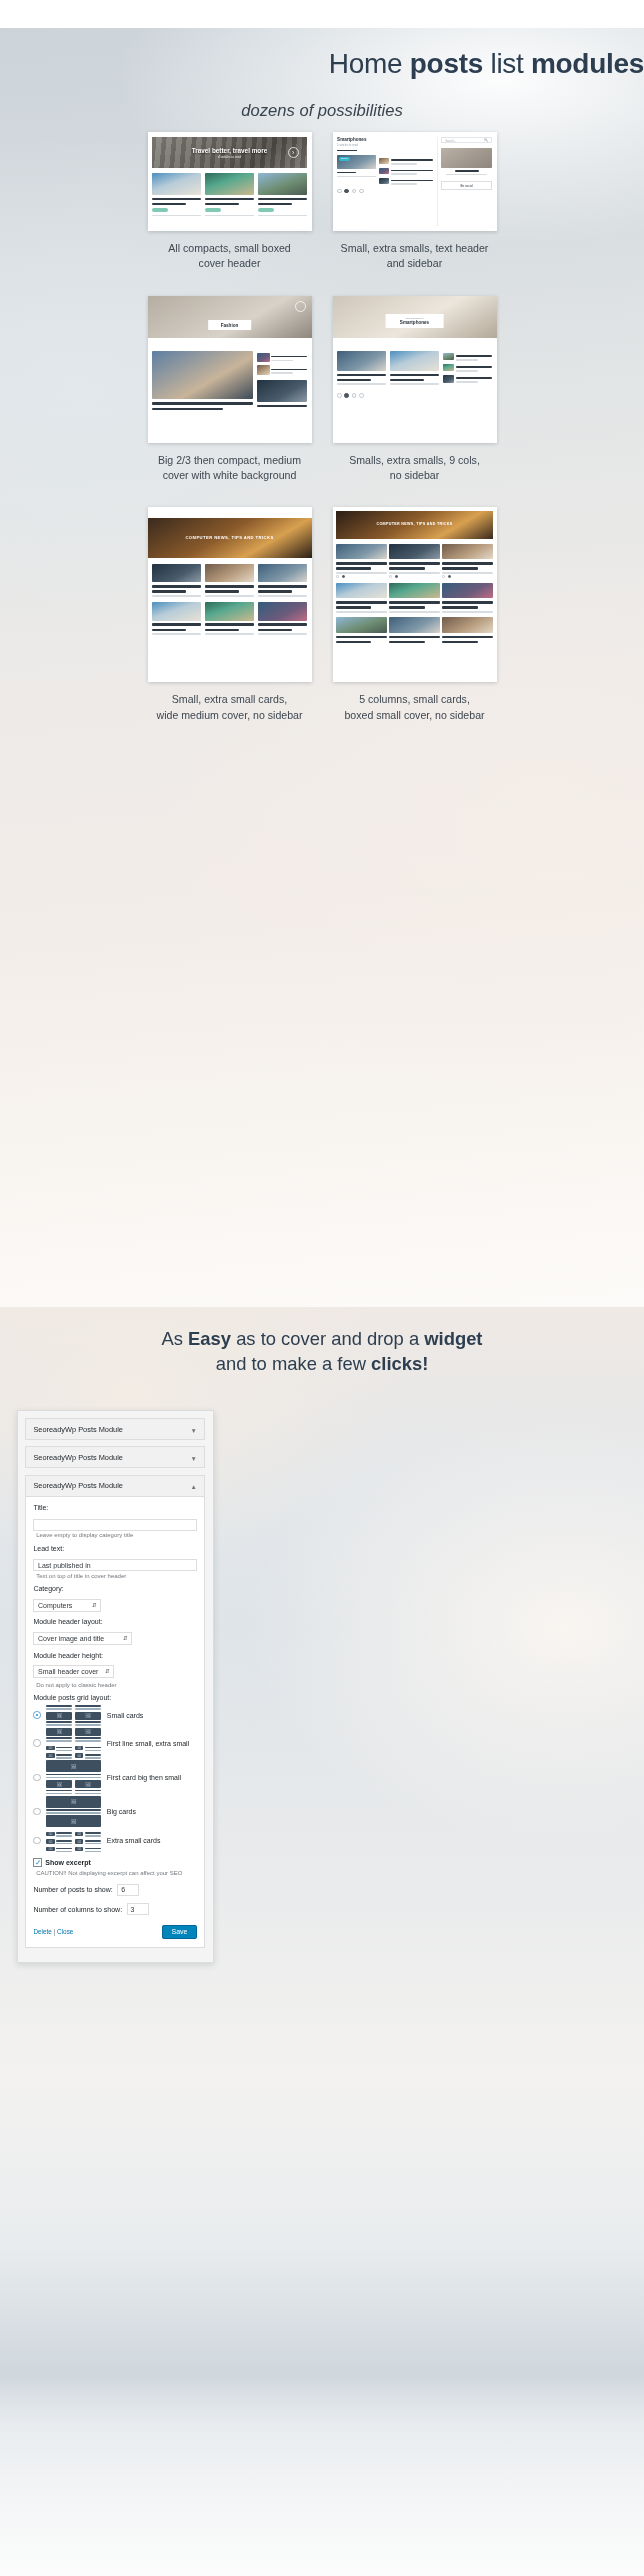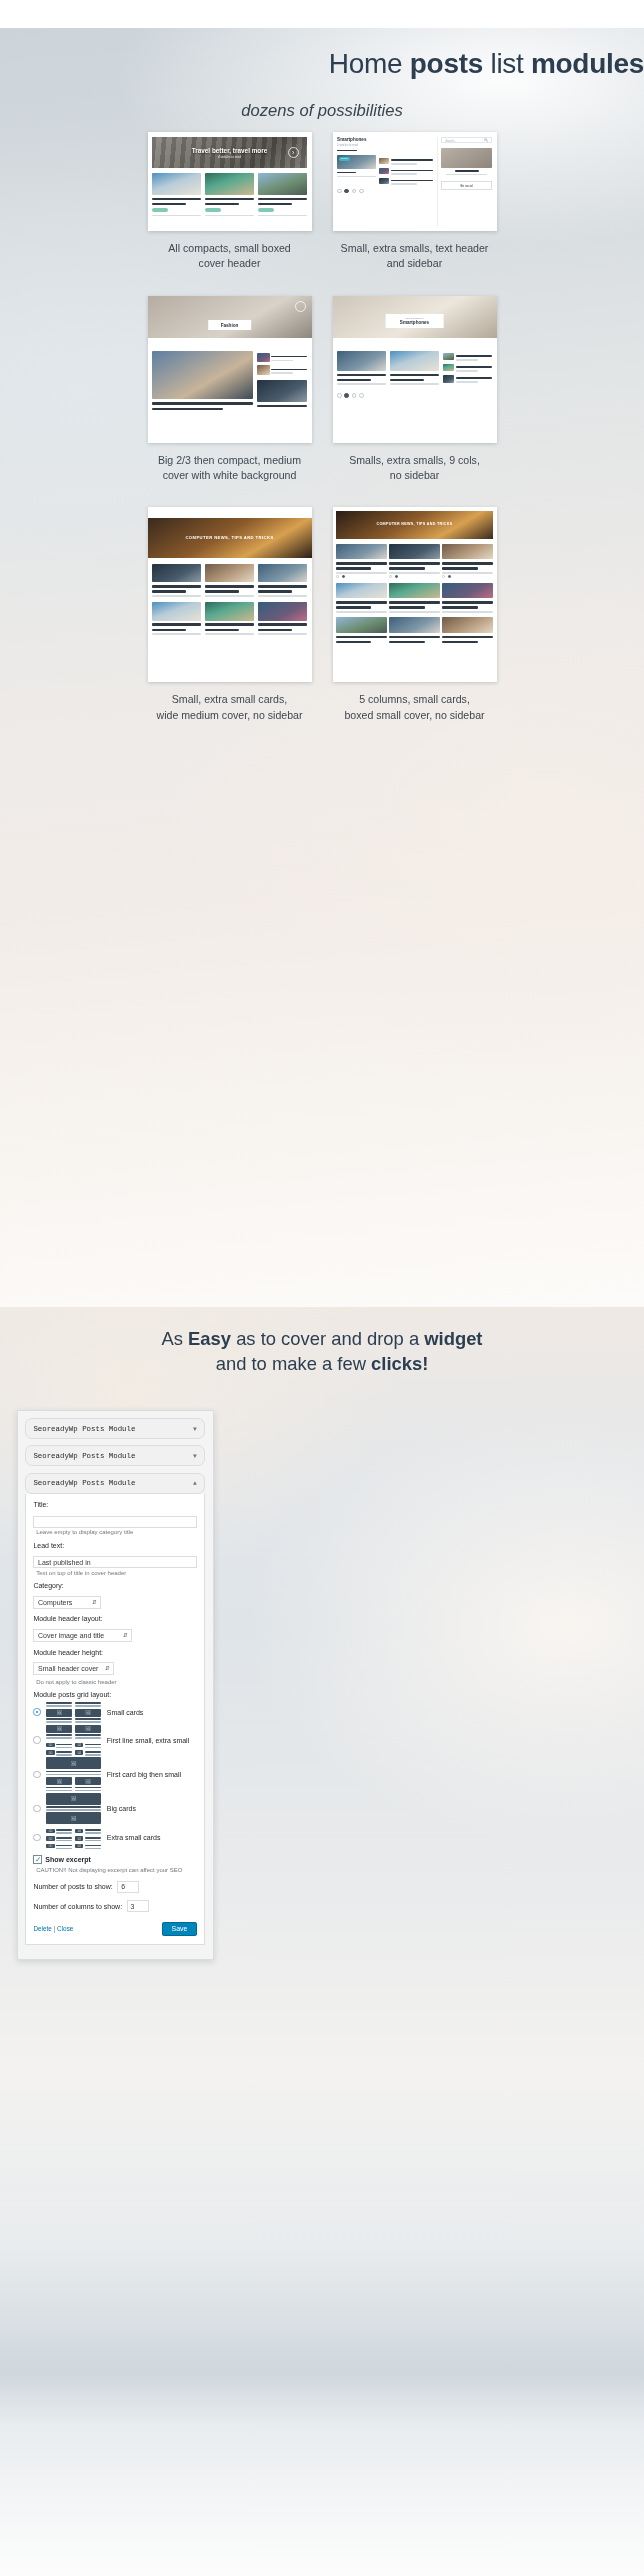--- a/index.html
+++ b/index.html
@@ -146,25 +146,24 @@
     padding-top: 20px; line-height: 1.35; font-weight: 400;
   }
   .sec2-title b { font-weight: 700; }
 
   .panelwrap { display: flex; gap: 0; padding: 33px 16.6px 0 16.6px; }
   .widget {
     width: 197px; background: #f4f4f4; border: 0.9px solid #d9dde0;
     padding: 7.4px; box-shadow: 0 1.8px 6.4px rgba(30,40,50,.14);
   }
   .wbar {
-    background: #f1f1f1; border: 0.9px solid #dddddd; border-radius: 7px;
+    background: #f1f1f1; border: 0.9px solid #dddddd; border-radius: 0;
     font-size: 7.4px; color: #23282d; padding: 5.5px 7.4px; margin-bottom: 6.4px;
     display: flex; justify-content: space-between; align-items: flex-end;
     font-weight: 400;
-    font-family: Liberation Mono, monospace;
   }
   .wbar .chev { color: #72777c; font-size: 6.4px; }
   .wbody {
     background: #fff; border: 0.9px solid #dddddd; border-top: none;
     margin-top: -6.4px; margin-bottom: 6.4px; padding: 7.4px 7.4px 8.3px 7.4px;
   }
   .flabel { font-size: 7px; color: #23282d; margin-bottom: 2.8px; display: block; }
   .finput {
     width: 100%; height: 12px; border: 0.9px solid #ddd; background: #fff;
     font-size: 7px; color: #32373c; padding: 0 3.7px; font-family: "Liberation Sans", sans-serif;

